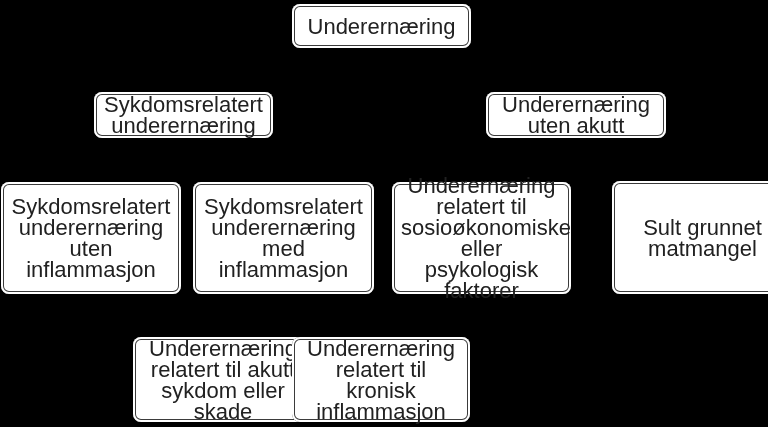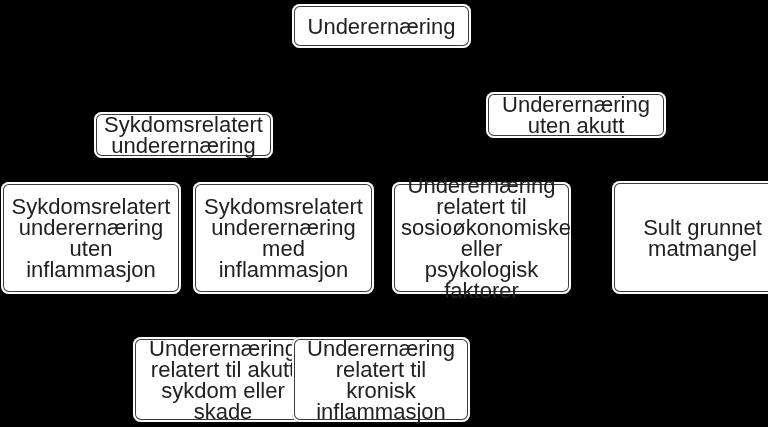--- a/index.html
+++ b/index.html
@@ -39,21 +39,21 @@
 </style>
 </head>
 <body>
 
 <div class="canvas">
 
   <div class="node" style="left:292px; top:4px;  width:179px; height:44px;">
     <span>Underernæring</span>
   </div>
 
-  <div class="node" style="left:94px;  top:92px; width:179px; height:46px;margin-top:20px;">
+  <div class="node" style="left:94px;  top:92px; width:179px; height:46px;">
     <span>Sykdomsrelatert underernæring</span>
   </div>
 
   <div class="node" style="left:486px; top:92px; width:180px; height:46px;">
     <span>Underernæring uten akutt</span>
   </div>
 
   <div class="node" style="left:1px;   top:182px; width:180px; height:112px;">
     <span>Sykdomsrelatert underernæring uten inflammasjon</span>
   </div>

